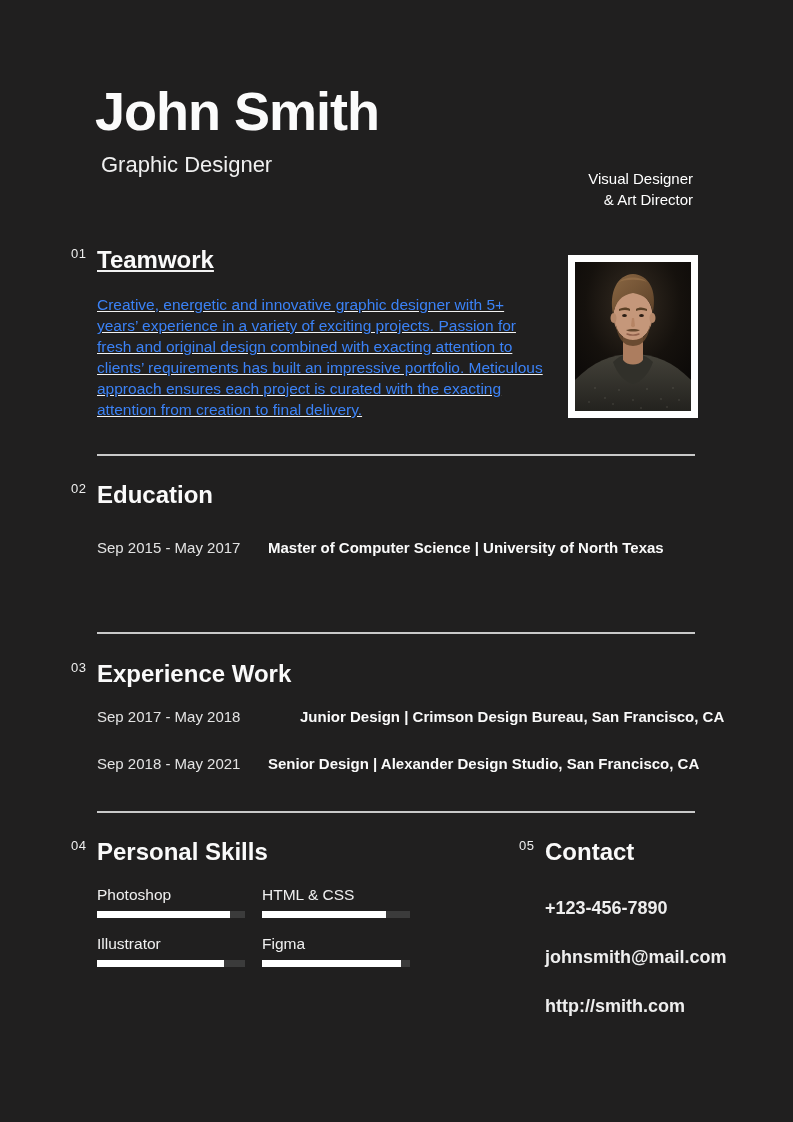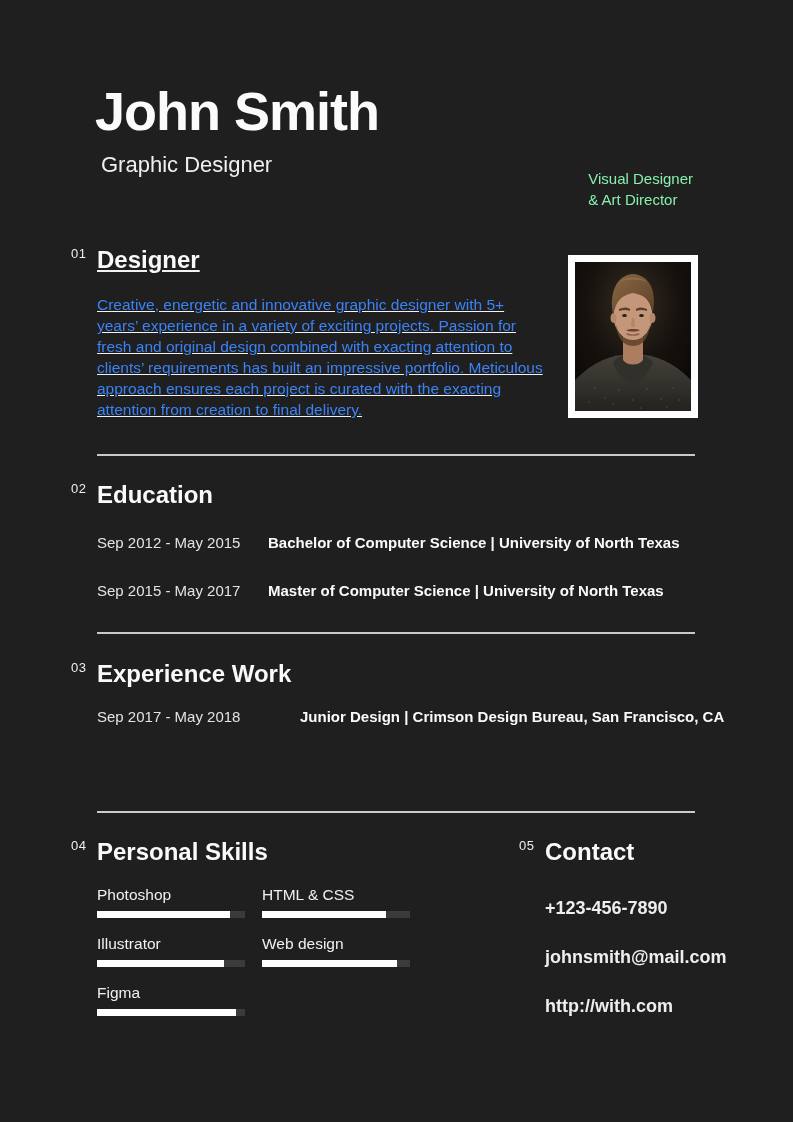--- a/index.html
+++ b/index.html
@@ -29,24 +29,24 @@
   .role {
     position: absolute;
     left: 101px; top: 152px;
     font-size: 22px;
     font-weight: 400;
     color: #f0f0f0;
   }
   .tagline {
     position: absolute;
     right: 100px; top: 168px;
-    text-align: left;
+    text-align: right;
     font-size: 15px;
     line-height: 21px;
-    color: #86efac;
+    color: #ffffff;
   }
 
   
   .photo-frame {
     position: absolute;
     left: 568px; top: 255px;
     width: 130px; height: 163px;
     background: #ffffff;
     padding: 7px;
   }
@@ -191,53 +191,53 @@
       <path d="M40,58 C42,76 48,84 58,84 C68,84 74,76 76,58 C74,72 68,78 58,78 C48,78 42,72 40,58 Z" fill="#63462c" opacity="0.9"></path>
       <path d="M51,68 C55,66.5 61,66.5 65,68 C63,70 53,70 51,68 Z" fill="#63462c"></path>
 
       <path d="M52,72 C56,73.5 60,73.5 64,72" stroke="#8f5f49" stroke-width="1.4" fill="none" stroke-linecap="round"></path>
     </svg>
   </div>
 
   <section class="profile-section">
     <h2 class="sec-heading">
       <span class="sec-num">01</span>
-      <span>Designer</span>
+      <span>Teamwork</span>
     </h2>
     <p class="profile-body">Creative, energetic and innovative graphic designer with 5+ years’ experience in a variety of exciting projects. Passion for fresh and original design combined with exacting attention to clients’ requirements has built an impressive portfolio. Meticulous approach ensures each project is curated with the exacting attention from creation to final delivery.</p>
   </section>
 
   <div class="divider divider-1"></div>
 
   <section class="education-section">
     <h2 class="sec-heading">
       <span class="sec-num">02</span>
       <span>Education</span>
     </h2>
-    <div class="tl-row tl-row-1">
-      <span class="tl-period">Sep 2012 - May 2015</span>
-      <span class="tl-detail">Bachelor of Computer Science | University of North Texas</span>
-    </div>
     <div class="tl-row tl-row-2">
       <span class="tl-period">Sep 2015 - May 2017</span>
       <span class="tl-detail">Master of Computer Science | University of North Texas</span>
     </div>
   </section>
 
   <div class="divider divider-2"></div>
 
   <section class="experience-section">
     <h2 class="sec-heading">
       <span class="sec-num">03</span>
       <span>Experience Work</span>
     </h2>
     <div class="tl-row tl-row-1">
       <span class="tl-period">Sep 2017 - May 2018</span>
       <span class="tl-detail">Junior Design | Crimson Design Bureau, San Francisco, CA</span>
     </div>
+    <div class="tl-row tl-row-2">
+      <span class="tl-period">Sep 2018 - May 2021</span>
+      <span class="tl-detail">Senior Design | Alexander Design Studio, San Francisco, CA</span>
+    </div>
   </section>
 
   <div class="divider divider-3"></div>
 
   <section class="skills-section">
     <h2 class="sec-heading">
       <span class="sec-num">04</span>
       <span>Personal Skills</span>
     </h2>
     <div class="skills-grid">
@@ -252,43 +252,37 @@
         <div class="skill-label">HTML &amp; CSS</div>
         <div class="skill-track">
           <div class="skill-fill" style="width: 84%;"></div>
         </div>
       </div>
 
       <div class="skill">
         <div class="skill-label">Illustrator</div>
         <div class="skill-track">
           <div class="skill-fill" style="width: 86%;"></div>
-        </div>
-      </div>
-      <div class="skill">
-        <div class="skill-label">Web design</div>
-        <div class="skill-track">
-          <div class="skill-fill" style="width: 91%;"></div>
         </div>
       </div>
 
       <div class="skill">
         <div class="skill-label">Figma</div>
         <div class="skill-track">
           <div class="skill-fill" style="width: 94%;"></div>
         </div>
       </div>
     </div>
   </section>
 
   <section class="contact-section">
     <h2 class="sec-heading">
       <span class="sec-num">05</span>
       <span>Contact</span>
     </h2>
     <div class="contact-list">
       <div class="contact-item">+123-456-7890</div>
       <div class="contact-item">johnsmith@mail.com</div>
-      <div class="contact-item">http://with.com</div>
+      <div class="contact-item">http://smith.com</div>
     </div>
   </section>
 
 </div>
 
 </body></html>

